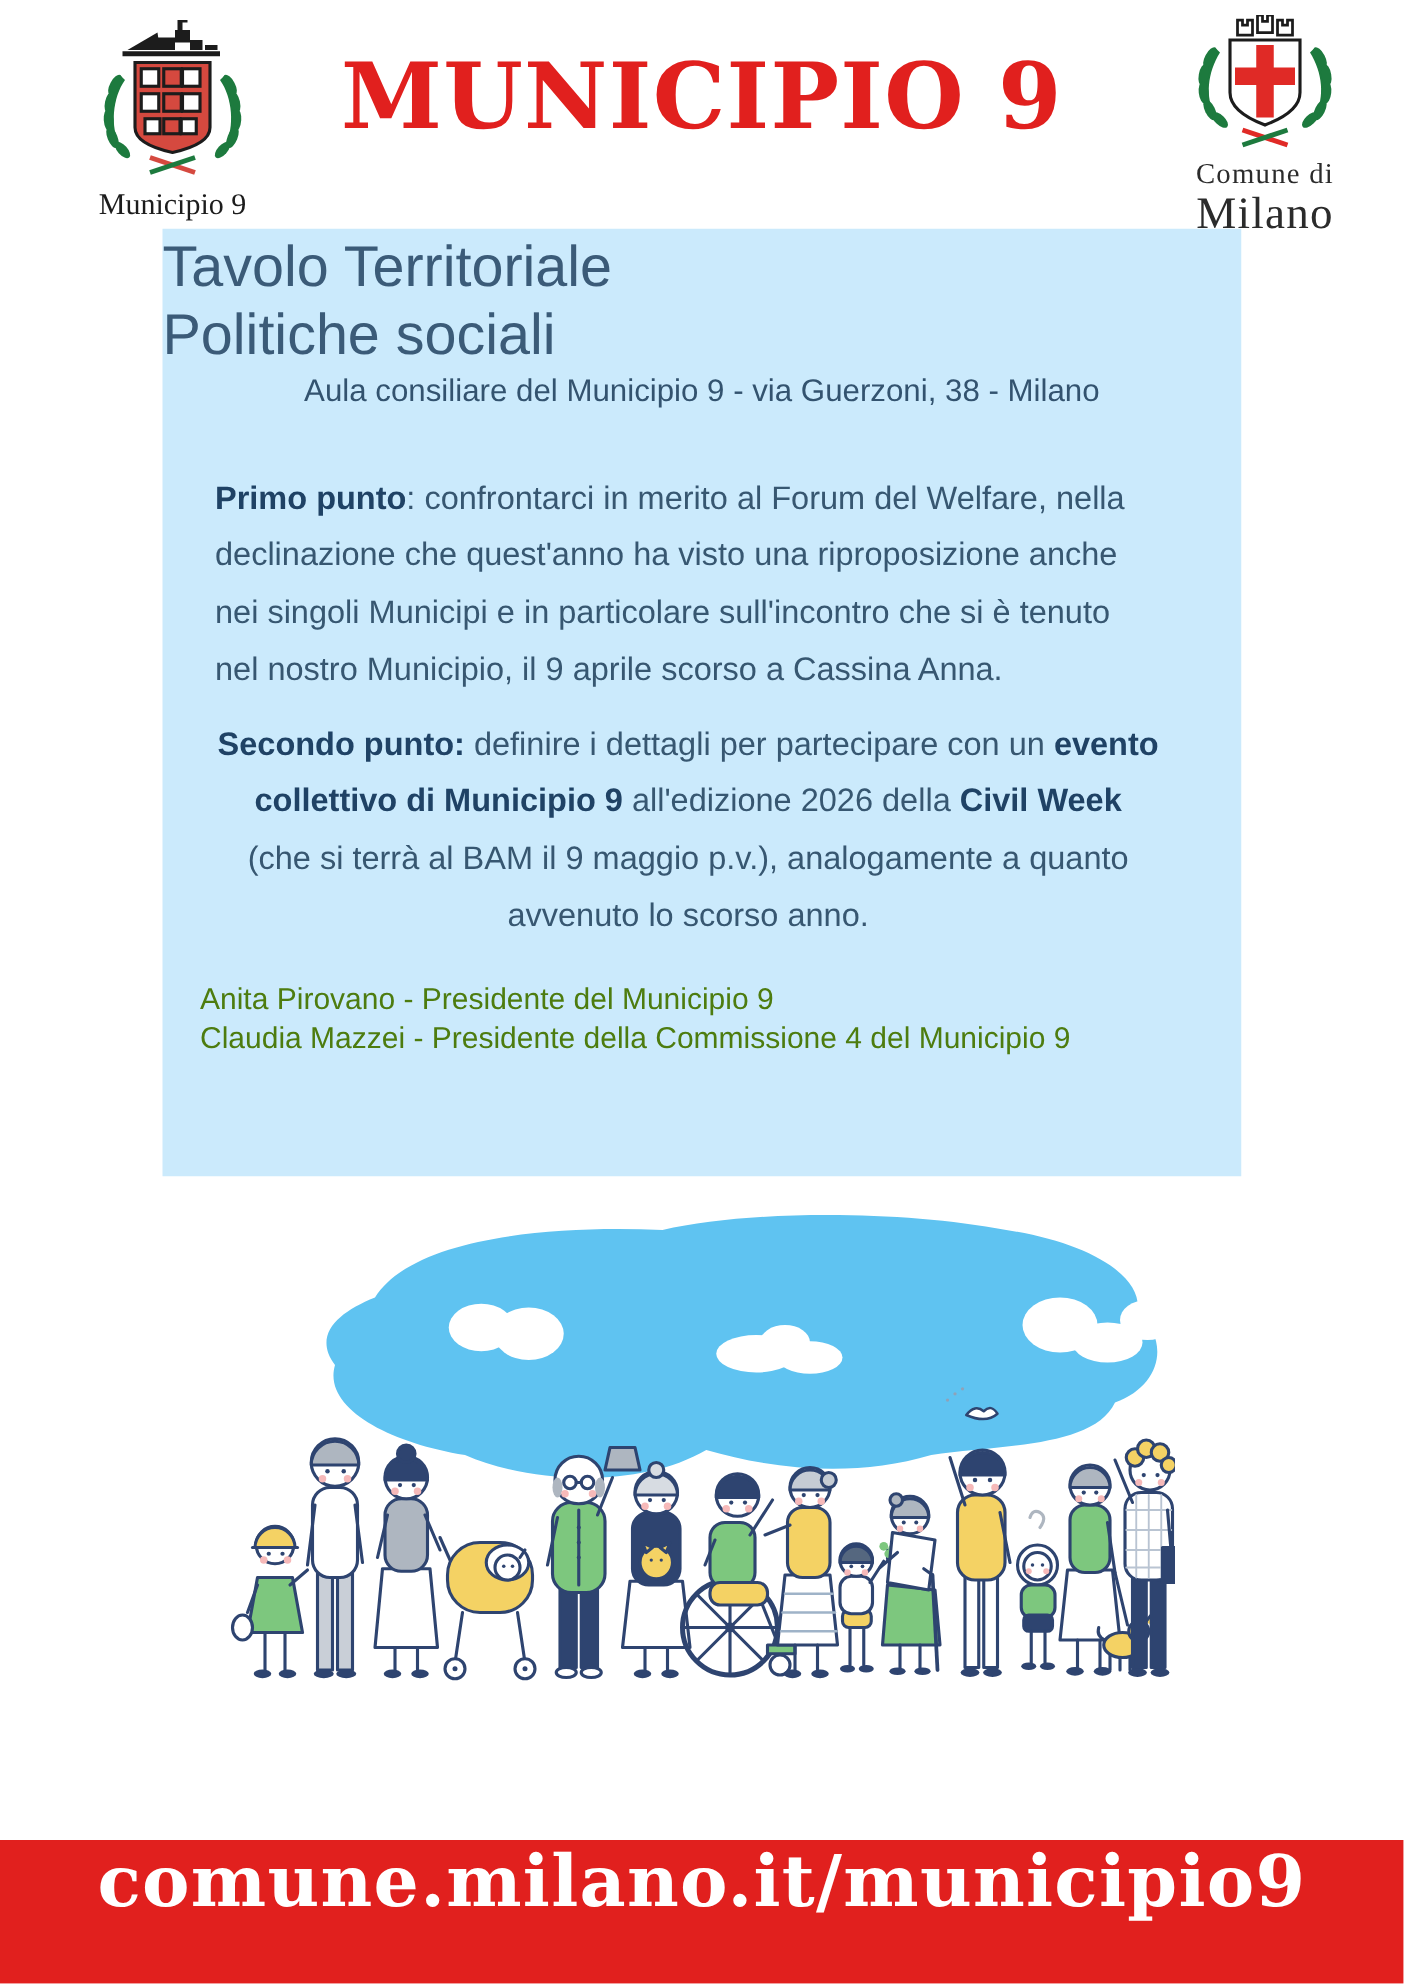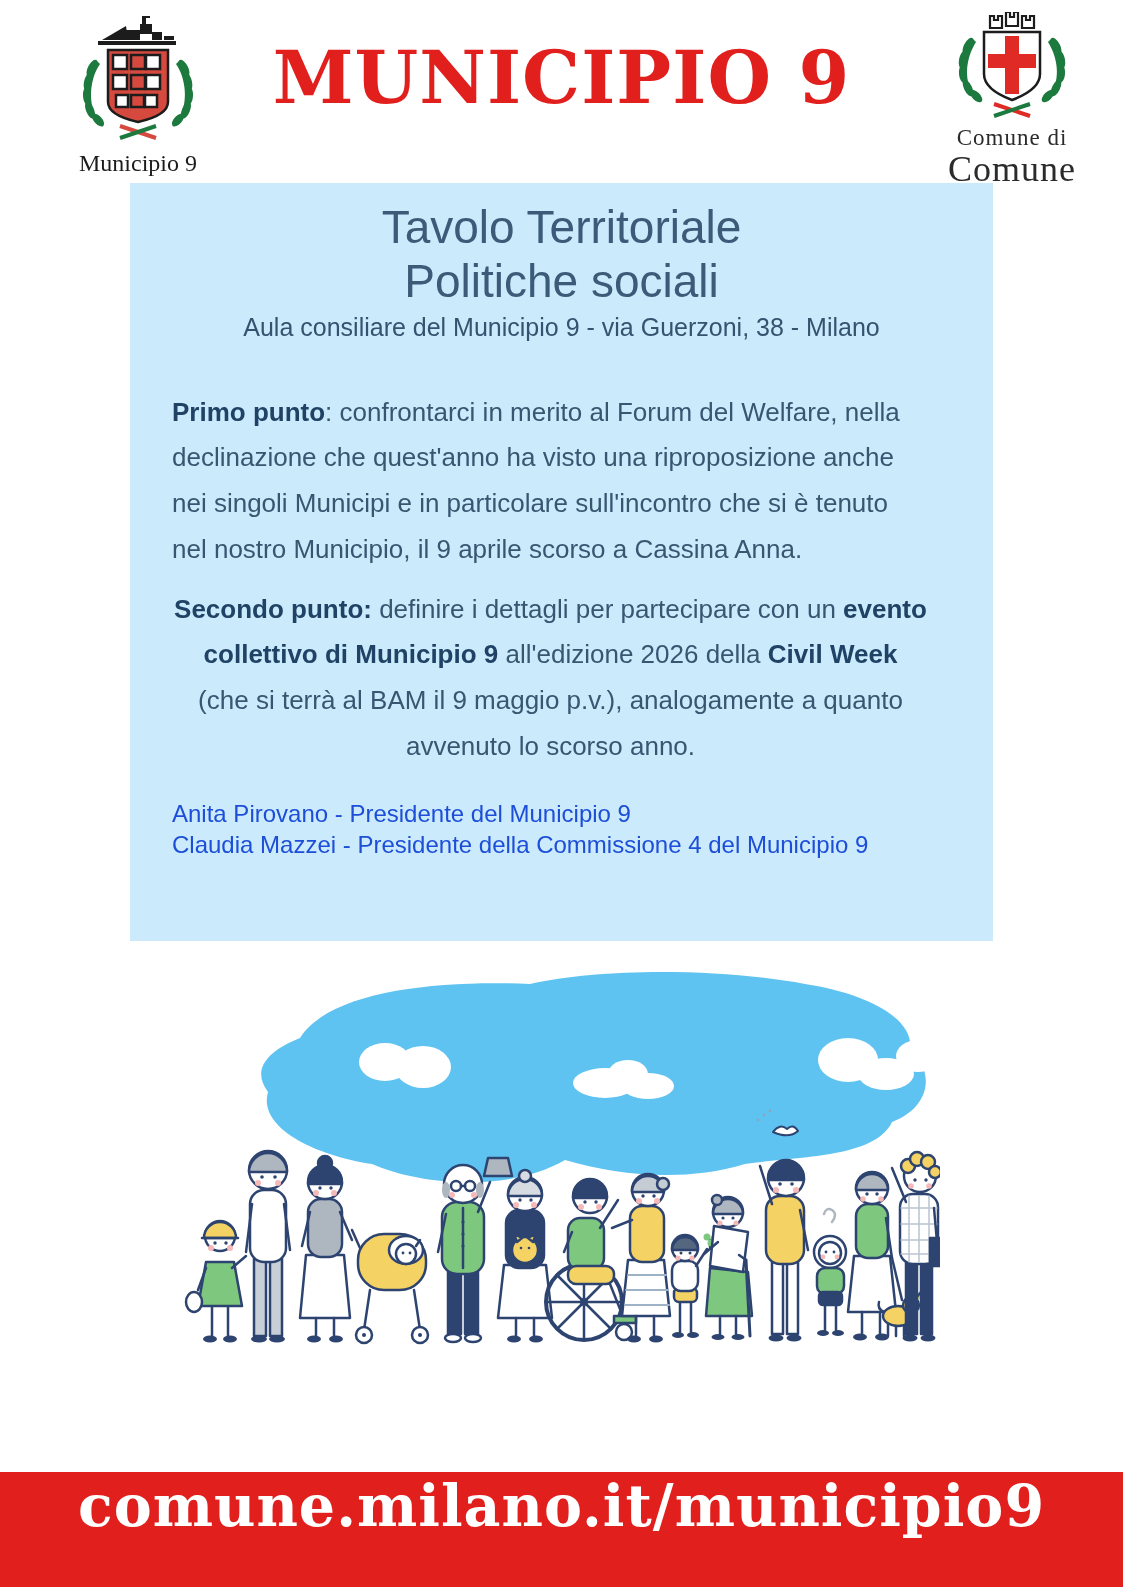--- a/index.html
+++ b/index.html
@@ -38,22 +38,21 @@
   }
 
   
   .panel {
     position:absolute; left:130px; top:183px;
     width:863px; height:758px;
     background:#cbeafc;
     color:#33536f;
   }
   .panel h1 {
-    padding-top:18px;
-    text-align:center;
+    padding-top:4px;
     font-size:46px; font-weight:400; line-height:1.17;
     color:#3b5b78;
   }
   .panel .date {
     margin-top:26px; text-align:center;
     font-size:38px; color:#33536f;
   }
   .panel .venue {
     margin-top:4px; text-align:center;
     font-size:25px; color:#33536f;
@@ -62,23 +61,23 @@
     margin-top:48px;
     padding:0 64px 0 42px;
     font-size:26px; line-height:1.76;
     color:#375771;
     text-align:left;
   }
   .panel .para.second { margin-top:14px;text-align:center; }
   .panel .para b { color:#1f4265; font-weight:700; }
   .panel .signatures {
     margin-top:28px;
-    padding:0 44px 0 42px;
+    padding:0 44px 0 30px;
     font-size:24px; line-height:1.32;
-    color:#1d4ed8;
+    color:#4d7c0f;
   }
 
   
   .illustration { position:absolute; left:180px; top:950px; width:760px; height:420px; }
 
   
   .footer-band {
     position:absolute; left:0; top:1472px;
     width:1123px; height:115px;
     background:#e1201e;
@@ -179,21 +178,21 @@
         <path d="M56,20 L112,20 L112,62 C112,74 100,82 84,88 C68,82 56,74 56,62 Z" fill="#ffffff" stroke="#1c1c1c" stroke-width="2.5"></path>
         <path d="M77,24 L91,24 L91,42 L108,42 L108,56 L91,56 L91,82 L77,82 L77,56 L60,56 L60,42 L77,42 Z" fill="#e02a26"></path>
       </g>
 
       <g stroke-width="4" fill="none">
         <path d="M66,92 L102,104" stroke="#e02a26"></path>
         <path d="M102,92 L66,104" stroke="#1d7a3e"></path>
       </g>
     </svg>
     <div class="caption1">Comune di</div>
-    <div class="caption2">Comune</div>
+    <div class="caption2">Milano</div>
   </div>
 
   <div class="panel">
     <h1>
       <span>Tavolo Territoriale</span><br>
       <span>Politiche sociali</span>
     </h1>
     <div class="venue">Aula consiliare del Municipio 9 - via Guerzoni, 38 - Milano</div>
 
     <div class="para">

